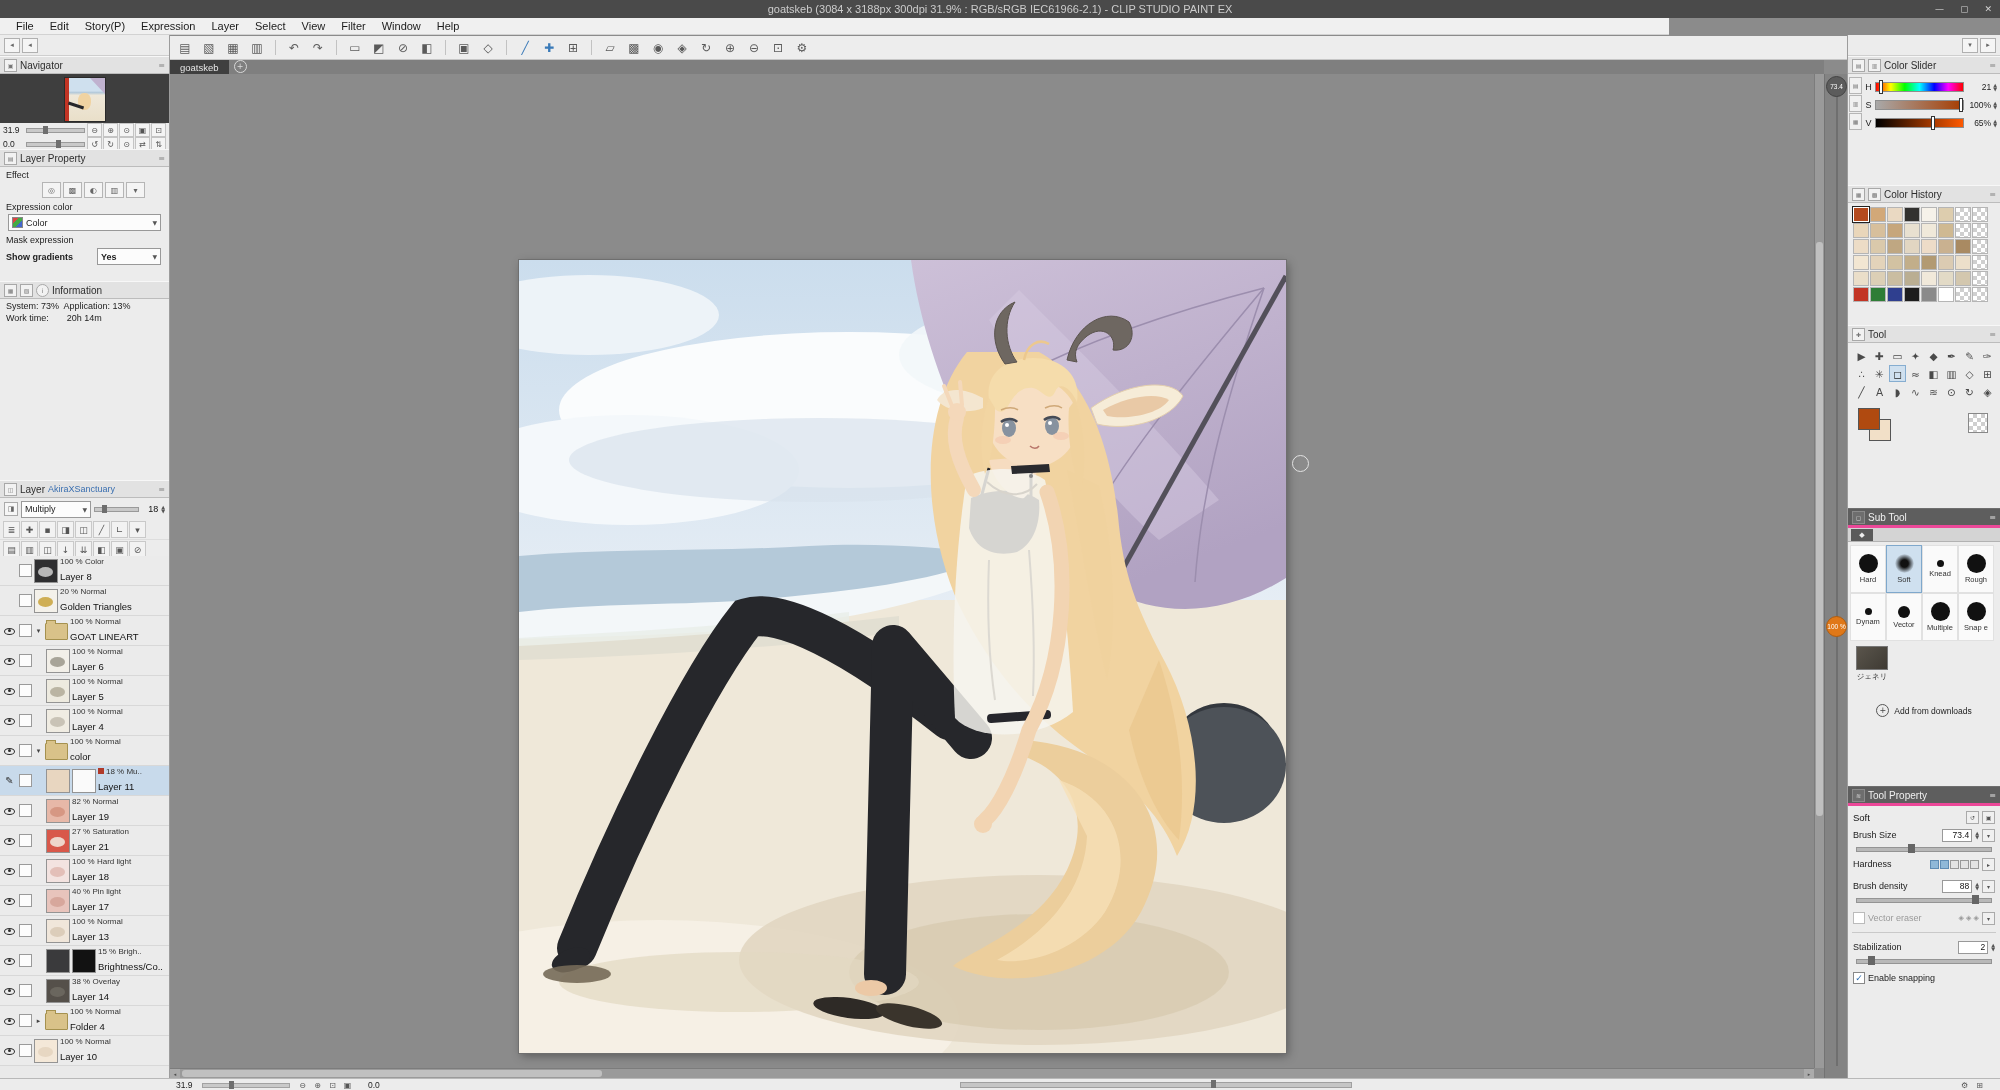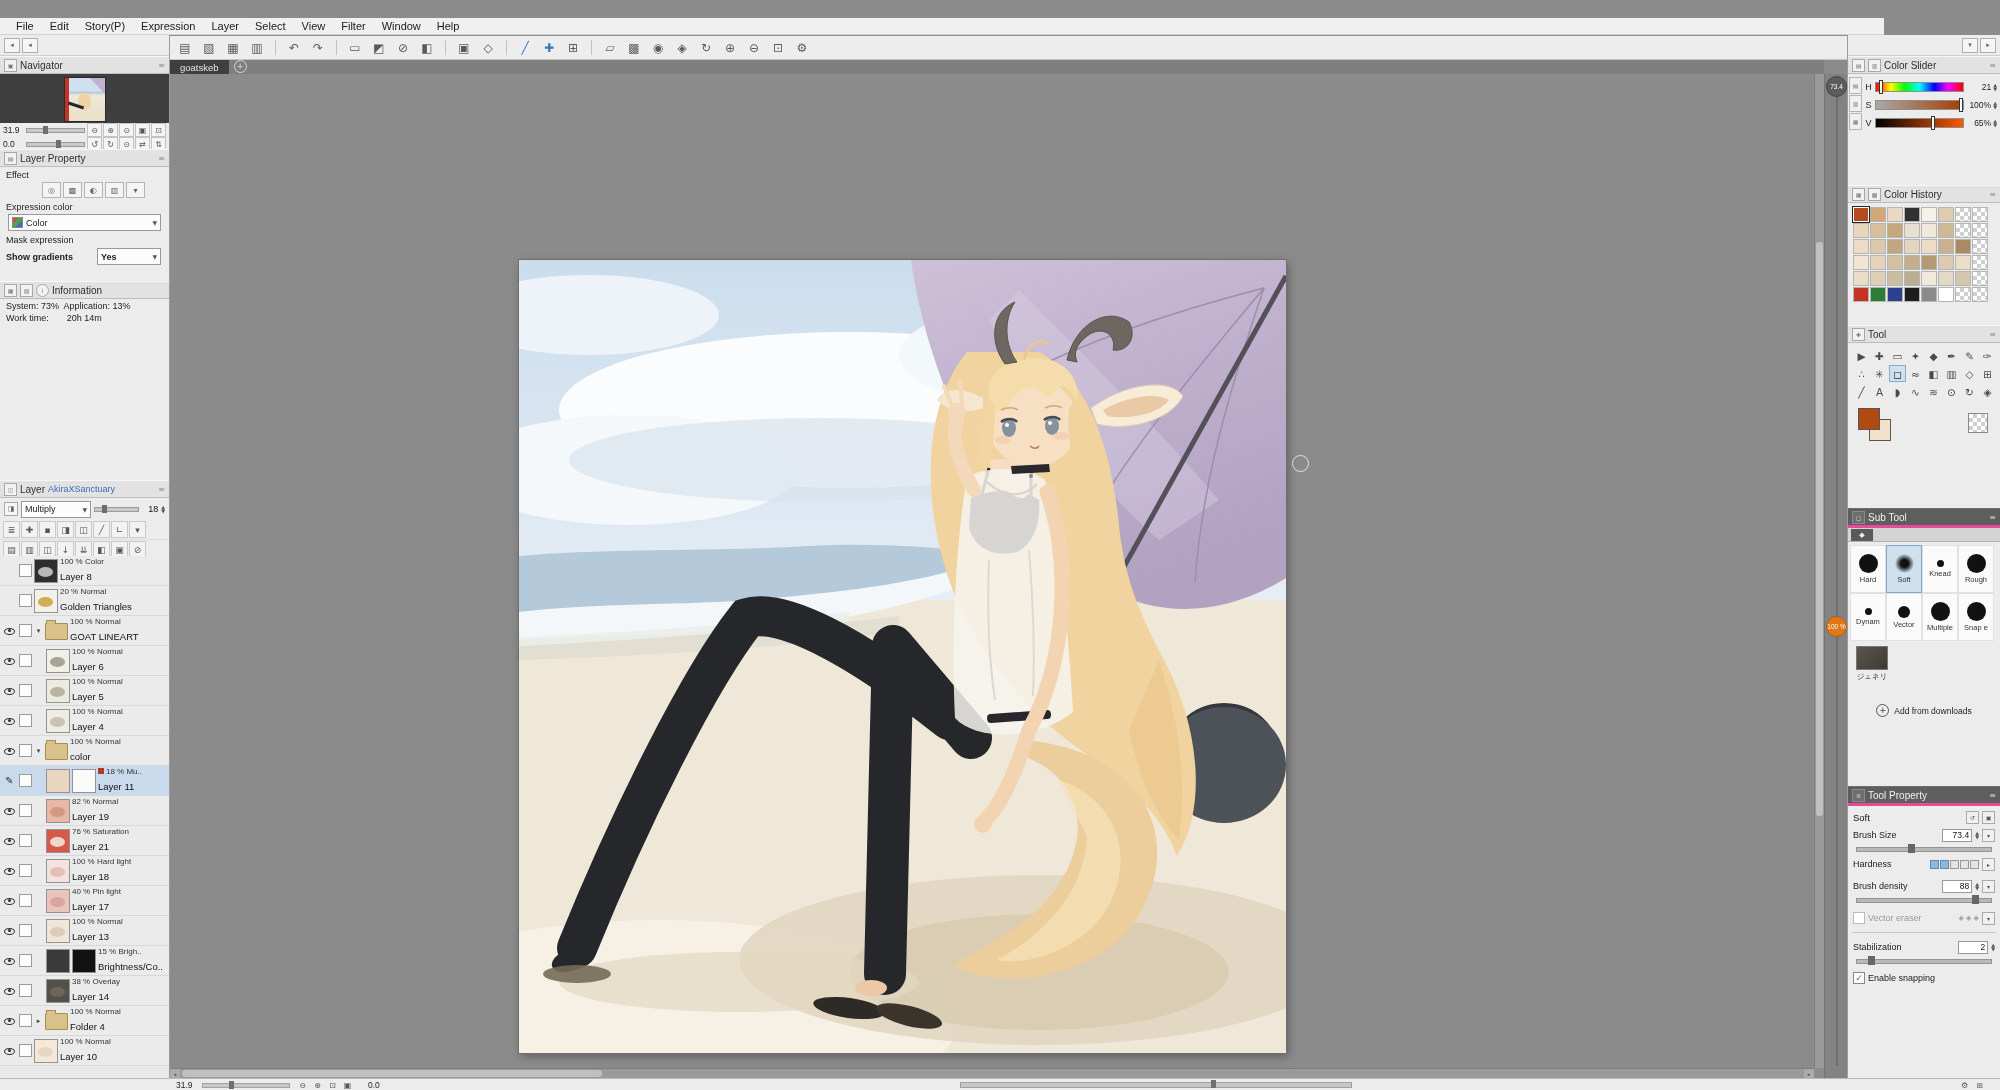--- a/index.html
+++ b/index.html
@@ -2,21 +2,21 @@
 <html><head>
 <meta charset="utf-8">
 <style>
 html,body{margin:0;padding:0;background:#2a2a2a;}
 #app{position:relative;width:2000px;height:1090px;background:#8b8b8b;font-family:"Liberation Sans",sans-serif;overflow:hidden;-webkit-user-select:none;user-select:none;}
 .ico{font-family:"DejaVu Sans",sans-serif;}
 
 
 .titlebar{position:absolute;left:0;top:0;width:2000px;height:18px;background:#4a4a4a;color:#cccccc;font-size:11px;display:flex;align-items:center;justify-content:center;}
 .win-btns{position:absolute;right:8px;top:0;height:18px;display:flex;align-items:center;gap:16px;font-size:9px;color:#d2d2d2;}
-.menubar{position:absolute;left:0;top:18px;width:1884px;height:17px;background:#f0f0f0;border-bottom:1px solid #d2d2d2;display:flex;align-items:center;font-size:11px;color:#1b1b1b;padding-left:8px;box-sizing:border-box;}
+.menubar{position:absolute;left:0;top:18px;width:1669px;height:17px;background:#f0f0f0;border-bottom:1px solid #d2d2d2;display:flex;align-items:center;font-size:11px;color:#1b1b1b;padding-left:8px;box-sizing:border-box;}
 .menu-item{padding:0 8px;height:100%;display:flex;align-items:center;}
 .toolbar{position:absolute;left:0;top:36px;width:2000px;height:24px;background:#ededed;border-bottom:1px solid #c6c6c6;display:flex;align-items:center;padding-left:174px;box-sizing:border-box;gap:2px;}
 .tb-btn{width:20px;height:19px;display:flex;align-items:center;justify-content:center;font-size:12px;color:#5a5a5a;border:1px solid transparent;border-radius:2px;background:transparent;}
 .tb-btn.accent{color:#3a7ab8;}
 .tb-sep{width:1px;height:15px;background:#c2c2c2;margin:0 5px;}
 
 
 .left-dock{position:absolute;left:0;top:35px;width:170px;height:1043px;background:#ececec;border-right:1px solid #9c9c9c;box-sizing:border-box;}
 .right-dock{position:absolute;left:1847px;top:35px;width:153px;height:1043px;background:#ececec;border-left:1px solid #9c9c9c;box-sizing:border-box;}
 .dock-mini{position:absolute;left:0;top:0;width:100%;height:21px;border-bottom:1px solid #cfcfcf;display:flex;align-items:center;padding:0 4px;gap:2px;box-sizing:border-box;}
@@ -170,20 +170,28 @@
 .sb-item{position:absolute;top:0;height:12px;display:flex;align-items:center;gap:2px;}
 .sb-track{position:relative;width:86px;height:3px;background:#c9c9c9;border:1px solid #a2a2a2;}
 .sb-ico{width:13px;height:11px;font-size:8px;color:#555;display:flex;align-items:center;justify-content:center;}
 .center-track{position:relative;width:390px;height:4px;background:#c6c6c6;border:1px solid #a0a0a0;}
 </style>
 </head>
 <body>
 
 <div id="app">
 
+  <div class="titlebar">
+    <span>goatskeb (3084 x 3188px 300dpi 31.9% : RGB/sRGB IEC61966-2.1) - CLIP STUDIO PAINT EX</span>
+    <span class="win-btns">
+      <span class="ico">—</span>
+      <span class="ico">▢</span>
+      <span class="ico">✕</span>
+    </span>
+  </div>
 
   <div class="menubar" id="menubar">
       <span class="menu-item">File</span>
       <span class="menu-item">Edit</span>
       <span class="menu-item">Story(P)</span>
       <span class="menu-item">Expression</span>
       <span class="menu-item">Layer</span>
       <span class="menu-item">Select</span>
       <span class="menu-item">View</span>
       <span class="menu-item">Filter</span>
@@ -594,21 +602,21 @@
           <div class="layer-row">
             <span class="gutter">
               <span class="eye"></span>
             </span>
             <span class="chk"></span>
             <span class="findent"></span>
             <span class="l-thumb" style="background: rgb(216, 88, 74);">
               <span class="detail" style="background: rgb(242, 236, 226);"></span>
             </span>
             <span class="l-text"><span class="l-info">
-                <span>76 % Saturation</span>
+                <span>27 % Saturation</span>
               </span><span class="l-name">Layer 21</span></span>
           </div>
           <div class="layer-row">
             <span class="gutter">
               <span class="eye"></span>
             </span>
             <span class="chk"></span>
             <span class="findent"></span>
             <span class="l-thumb" style="background: rgb(243, 227, 224);">
               <span class="detail" style="background: rgb(223, 184, 176);"></span>

